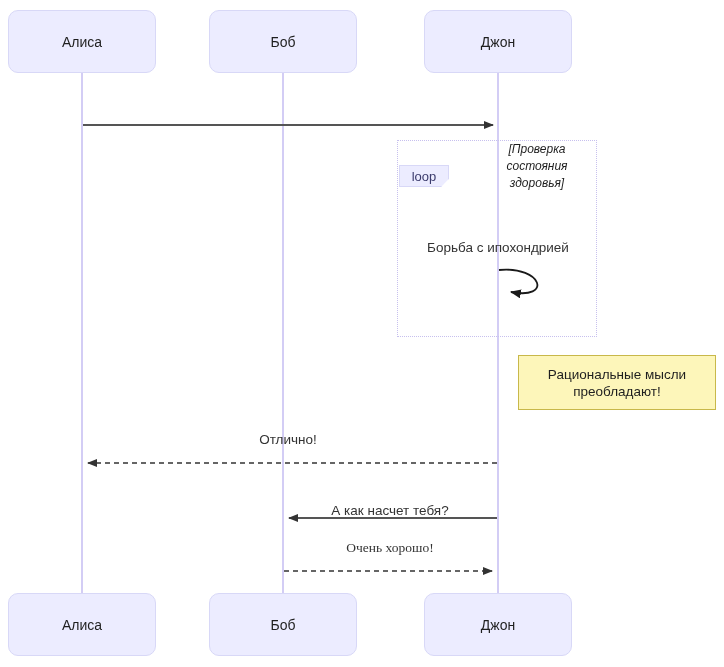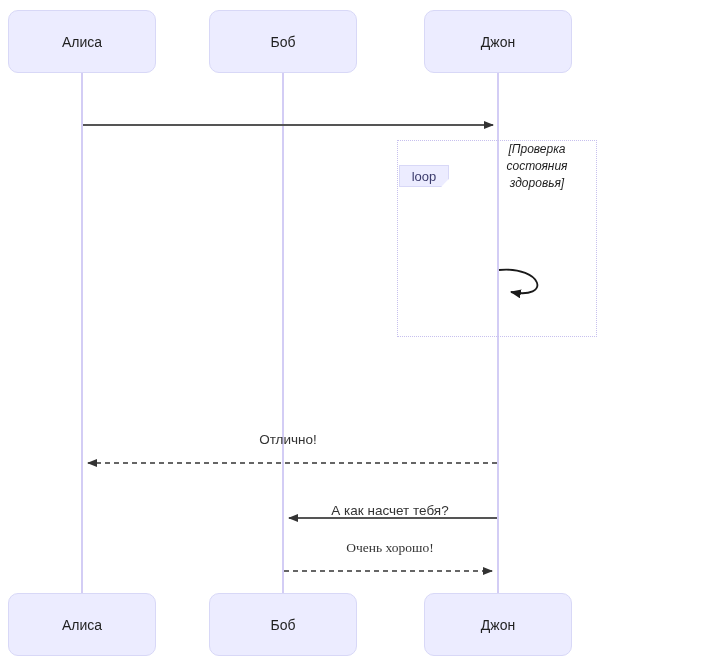--- a/index.html
+++ b/index.html
@@ -110,21 +110,26 @@
   <div class="lifeline" style="left:282px; top:73px; height:520px;"></div>
   <div class="lifeline" style="left:497px; top:73px; height:520px;"></div>
 
   <div class="loop-frame" style="left:397px; top:140px; width:200px; height:197px;"></div>
   <div class="loop-tag" style="left:399px; top:141px; width:50px; height:22px;margin-top:24px;">
     <span>loop</span>
   </div>
   <div class="loop-cond" style="left:477px; top:141px; width:120px;">[Проверка
 состояния
 здоровья]</div>
+  <div class="msg-label" style="left:498px; top:240px;">Борьба с ипохондрией</div>
 
+  <div class="note-box" style="left:518px; top:355px; width:198px; height:55px;">
+    <span class="note-text">Рациональные мысли
+преобладают!</span>
+  </div>
 
   <div class="msg-label" style="left:288px; top:432px;">Отлично!</div>
   <div class="msg-label" style="left:390px; top:488px;margin-top:15px;">А как насчет тебя?</div>
   <div class="msg-label" style="left:390px; top:540px;font-family:Liberation Serif, serif;">Очень хорошо!</div>
 
   <svg class="overlay" viewBox="0 0 724 667">
     <defs>
       <marker id="arrowR" markerWidth="10" markerHeight="8" refX="9" refY="4" orient="auto" markerUnits="userSpaceOnUse">
         <path d="M0,0 L10,4 L0,8 z" fill="#333333"></path>
       </marker>

